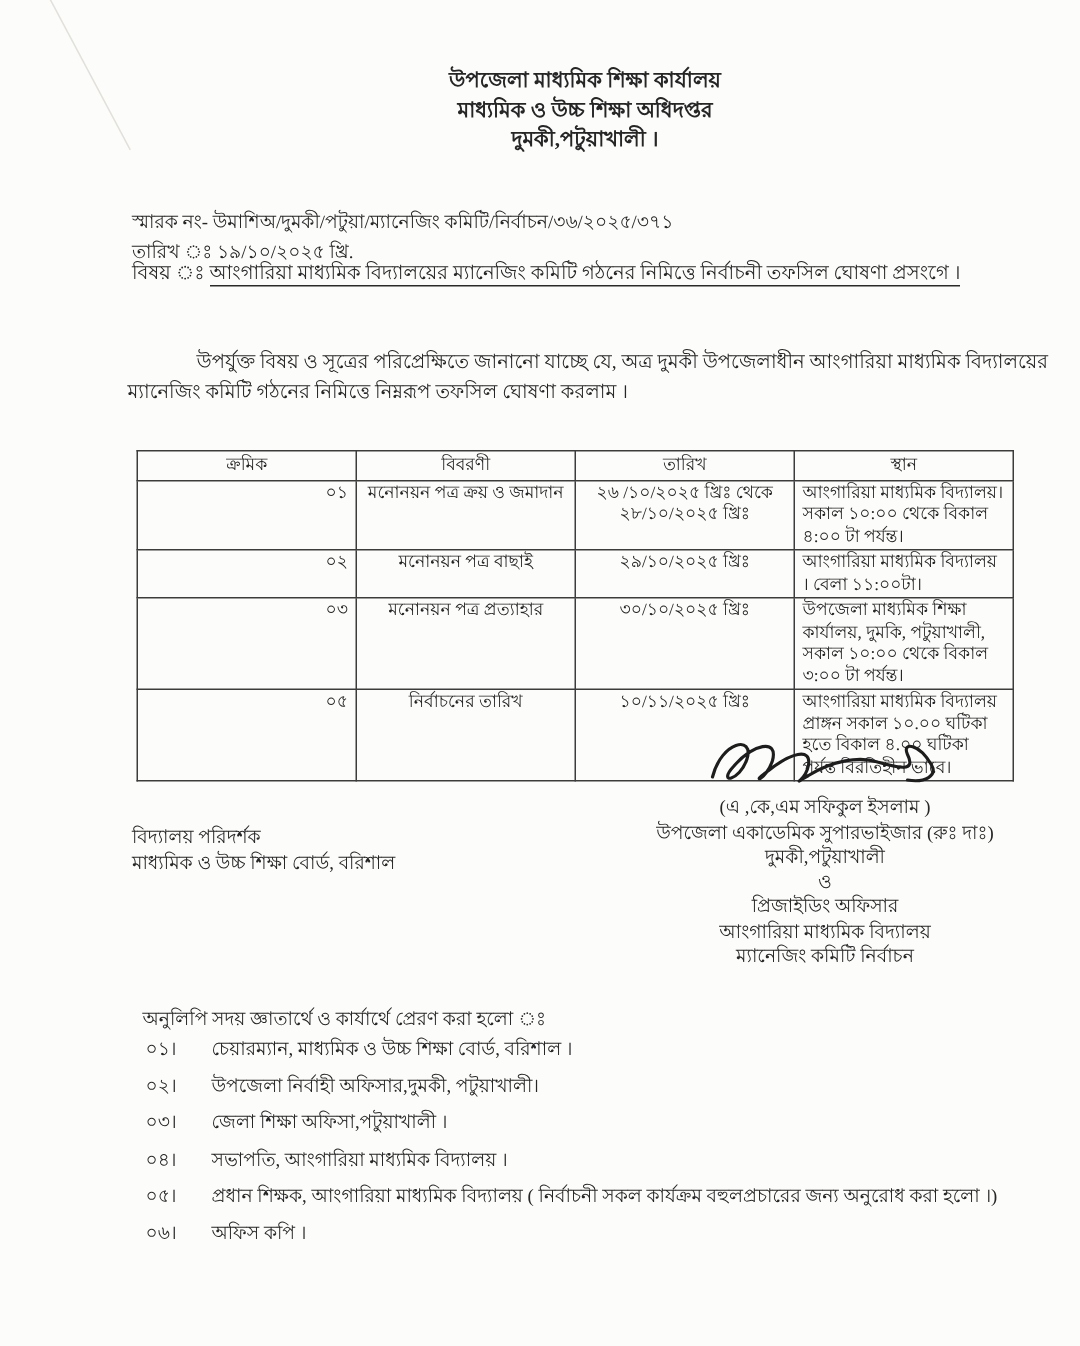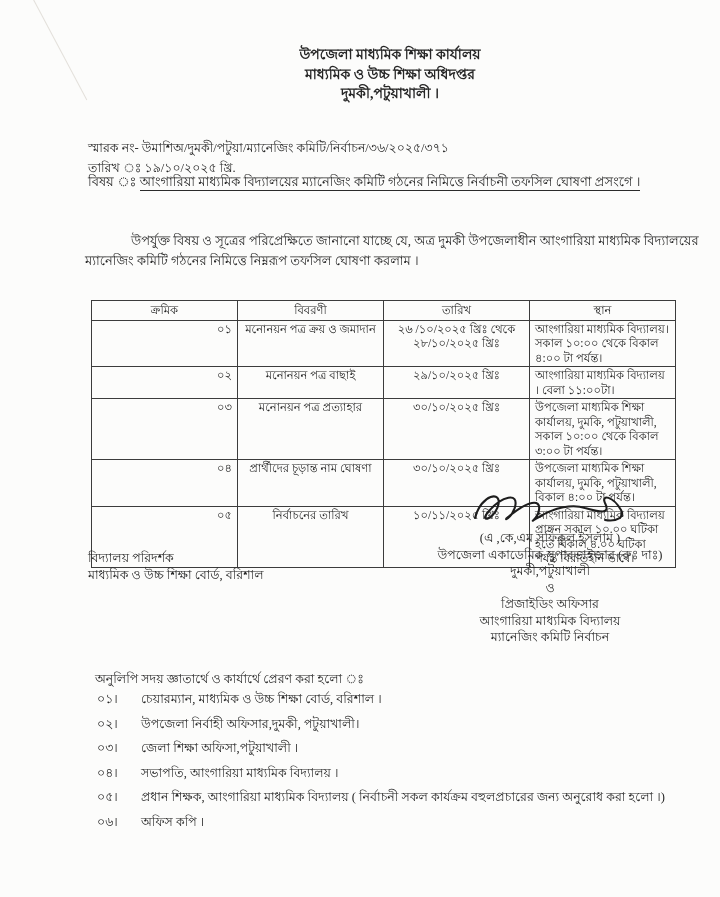--- a/index.html
+++ b/index.html
@@ -110,26 +110,20 @@
           <td class="c2">২৯/১০/২০২৫ খ্রিঃ</td>
           <td class="c3">আংগারিয়া মাধ্যমিক  বিদ্যালয়  ।  বেলা ১১:০০টা।</td>
         </tr>
         <tr>
           <td class="c0">০৩</td>
           <td class="c1">মনোনয়ন পত্র প্রত্যাহার</td>
           <td class="c2">৩০/১০/২০২৫ খ্রিঃ</td>
           <td class="c3">উপজেলা  মাধ্যমিক শিক্ষা কার্যালয়, দুমকি, পটুয়াখালী, সকাল ১০:০০ থেকে বিকাল ৩:০০ টা পর্যন্ত।</td>
         </tr>
         <tr>
-          <td class="c0">০৪</td>
-          <td class="c1">প্রার্থীদের চূড়ান্ত নাম ঘোষণা</td>
-          <td class="c2">৩০/১০/২০২৫ খ্রিঃ</td>
-          <td class="c3">উপজেলা  মাধ্যমিক শিক্ষা কার্যালয়, দুমকি, পটুয়াখালী,   বিকাল ৪:০০ টা পর্যন্ত।</td>
-        </tr>
-        <tr>
           <td class="c0">০৫</td>
           <td class="c1">নির্বাচনের তারিখ</td>
           <td class="c2">১০/১১/২০২৫ খ্রিঃ</td>
           <td class="c3">আংগারিয়া মাধ্যমিক বিদ্যালয় প্রাঙ্গন  সকাল ১০.০০ ঘটিকা হতে বিকাল ৪.০০ ঘটিকা পর্যন্ত বিরতিহীন ভাবে।</td>
         </tr>
       </tbody>
   </table>
 
   <div class="left-block">
     <div>বিদ্যালয় পরিদর্শক</div>

